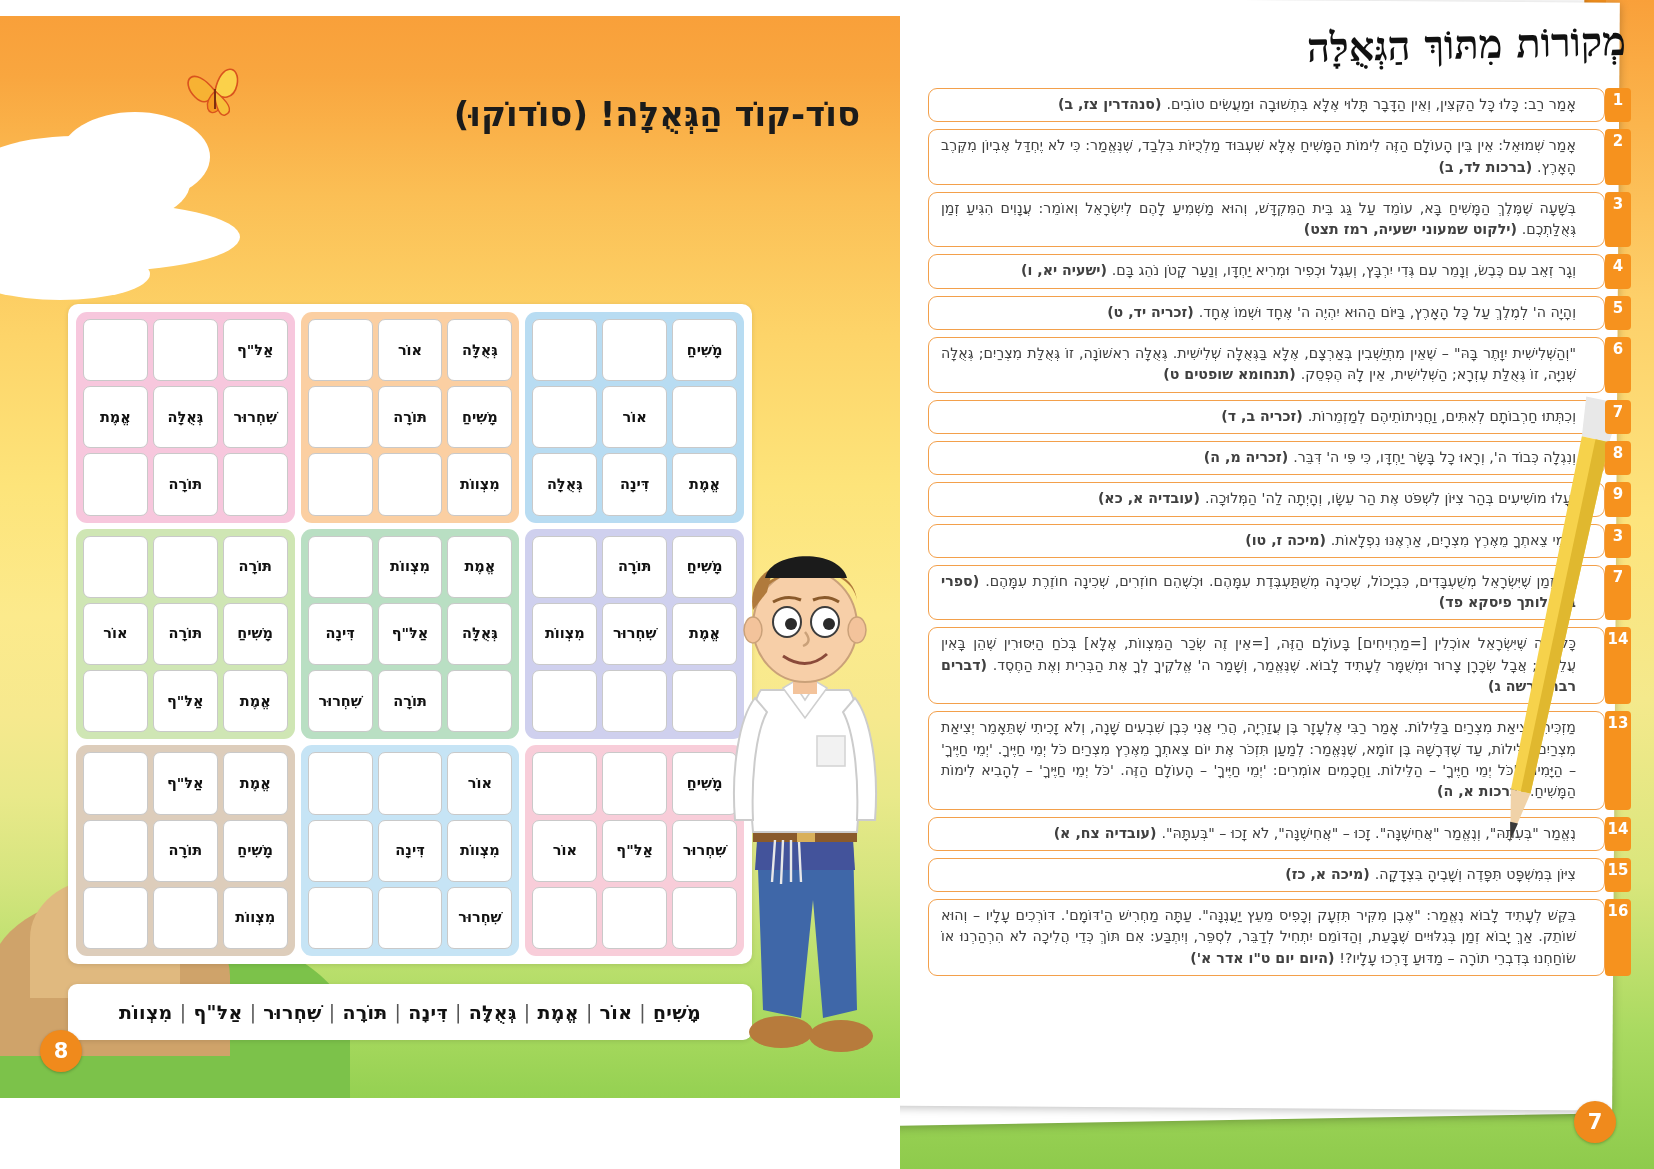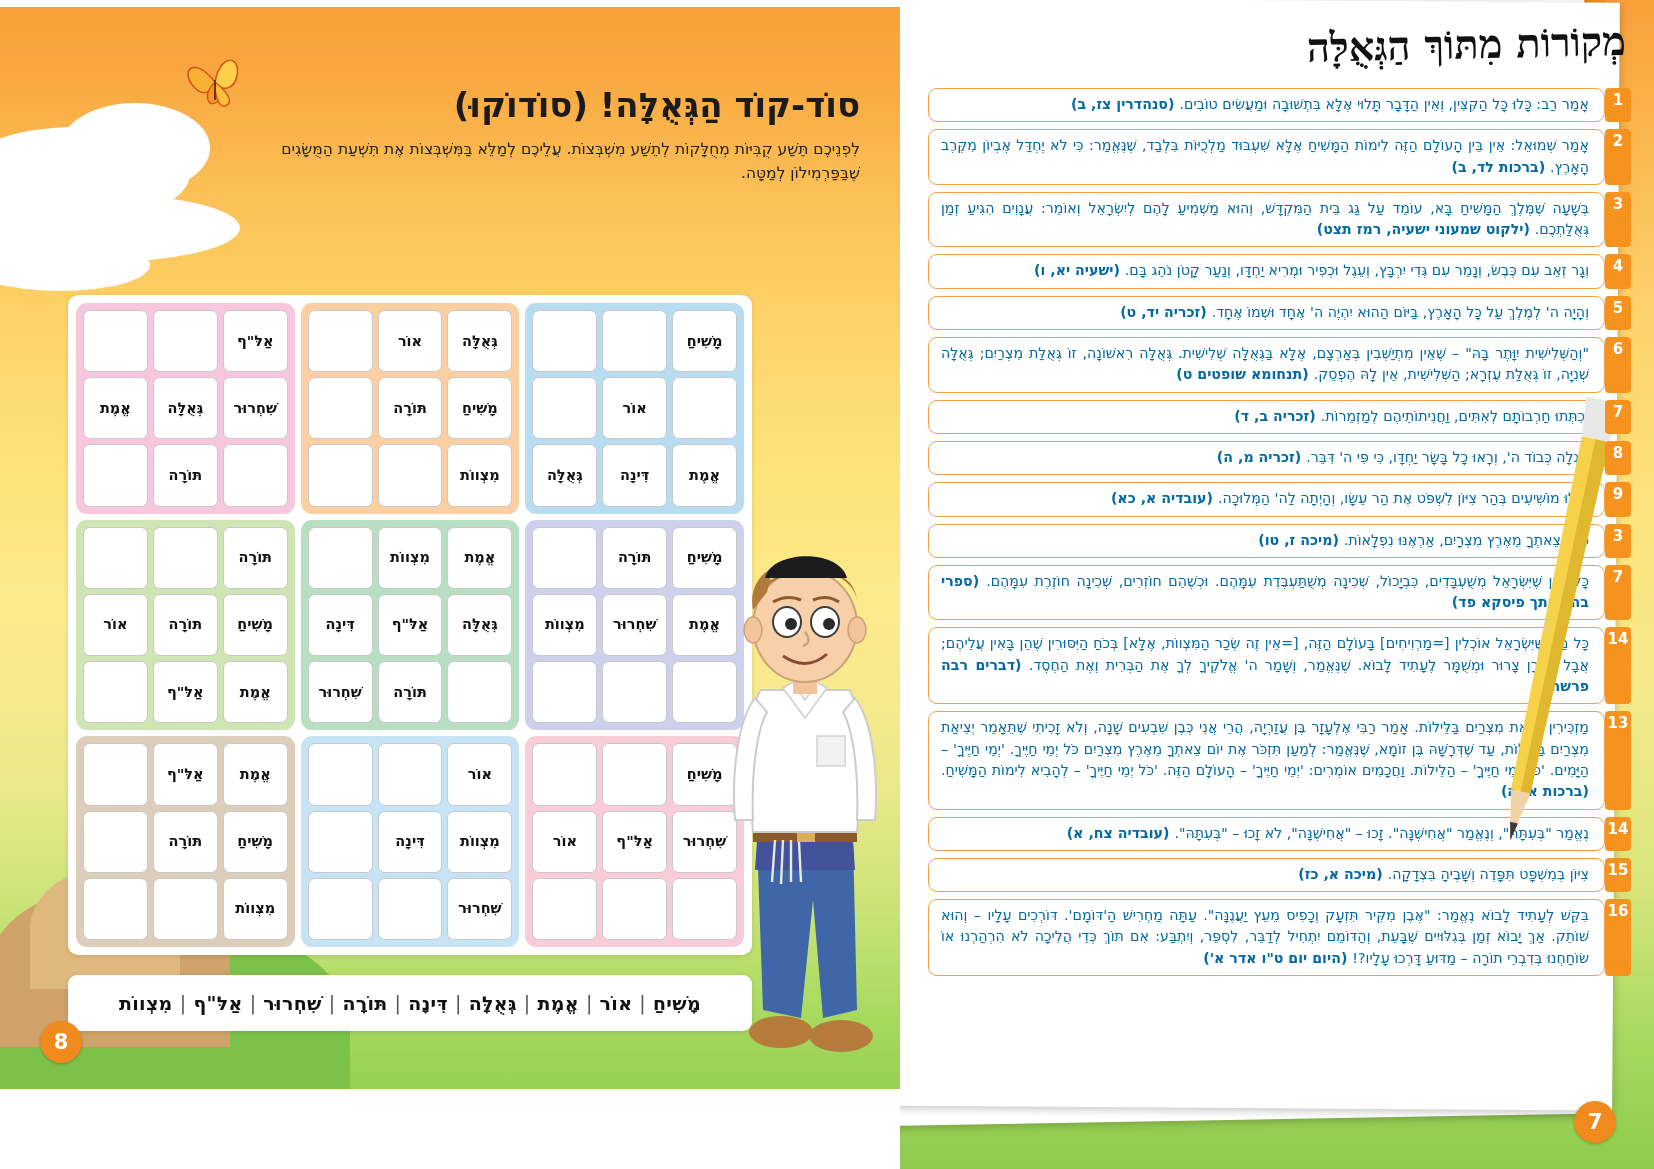--- a/index.html
+++ b/index.html
@@ -5,21 +5,21 @@
   * { box-sizing: border-box; }
   html, body { margin:0; padding:0; }
   body {
     width:1654px; height:1169px;
     font-family:"DejaVu Sans", sans-serif;
     overflow:hidden; position:relative;
     background:#fff;
   }
   
   #left-page {
-    position:absolute; left:0; top:7px; width:900px; height:1082px;
+    position:absolute; left:0; top:16px; width:900px; height:1082px;
     background:
       linear-gradient(to bottom,
         #f9a03a 0px, #f9a63f 60px,
         #fbbf55 180px, #fdd469 320px,
         #fde47a 470px, #fcea8c 600px,
         #f6e98e 700px, #e9e98a 780px,
         #d6e57f 860px, #bde06f 940px,
         #a8d95f 1010px, #95d152 1080px, #86c949 1169px);
     overflow:hidden;
   }
@@ -143,22 +143,22 @@
     display:flex; align-items:flex-start; justify-content:center;
     padding-top:3px;
     margin-right:-3px;
     position:relative; z-index:2;
   }
   .src-body {
     flex:1 1 auto;
     border:1.8px solid #f3a04b;
     border-radius:9px;
     background:#fff;
-    padding:5px 15px 6px 12px;
-    font-size:14.2px; line-height:1.5; color:#0369a1;
+    padding:5px 28px 6px 12px;
+    font-size:14.2px; line-height:1.5; color:#404040;
     text-align:justify;
     font-family:"DejaVu Sans", sans-serif;
   }
   .src-body .ref { font-weight:bold; }
   
   .tab {
     position:absolute; top:0; width:56px; height:24px;
     background:#f6921e; border-radius:0 0 5px 5px;
   }
   
@@ -187,21 +187,20 @@
       <path d="M0,0 C-22,-28 -36,-10 -20,6 C-10,16 -2,8 0,0 Z" fill="#f7b233" stroke="#d9531e" stroke-width="1.6"></path>
       <path d="M0,0 C6,-30 26,-26 22,-6 C19,8 6,10 0,0 Z" fill="#fbd14a" stroke="#d9531e" stroke-width="1.6"></path>
       <path d="M0,0 C-14,14 -6,26 2,20 C8,15 4,6 0,0 Z" fill="#f59b23" stroke="#d9531e" stroke-width="1.4"></path>
       <path d="M0,0 C12,10 20,20 10,24 C3,26 -1,8 0,0 Z" fill="#f7c03b" stroke="#d9531e" stroke-width="1.4"></path>
       <line x1="0" y1="-2" x2="0" y2="18" stroke="#7d2f10" stroke-width="2"></line>
     </g>
   </svg>
 
   <div id="left-title">
     <h1>סוֹד-קוֹד הַגְּאֻלָּה! (סוֹדוֹקוּ)</h1>
-    <div class="sub">לִפְנֵיכֶם תֵּשַׁע קֻבִּיּוֹת מְחֻלָּקוֹת לְתֵשַׁע מִשְׁבְּצוֹת. עֲלֵיכֶם לְמַלֵּא בַּמִּשְׁבְּצוֹת אֶת תִּשְׁעַת הַמֻּשָּׂגִים שֶׁבַּפַּרְמִילוֹן לְמַטָּה.</div>
   </div>
 
   <div id="board">
       <div class="block bg-blue">
         <div class="cell">מָשִׁיחַ</div>
         <div class="cell empty"></div>
         <div class="cell empty"></div>
         <div class="cell empty"></div>
         <div class="cell">אוֹר</div>
         <div class="cell empty"></div>

